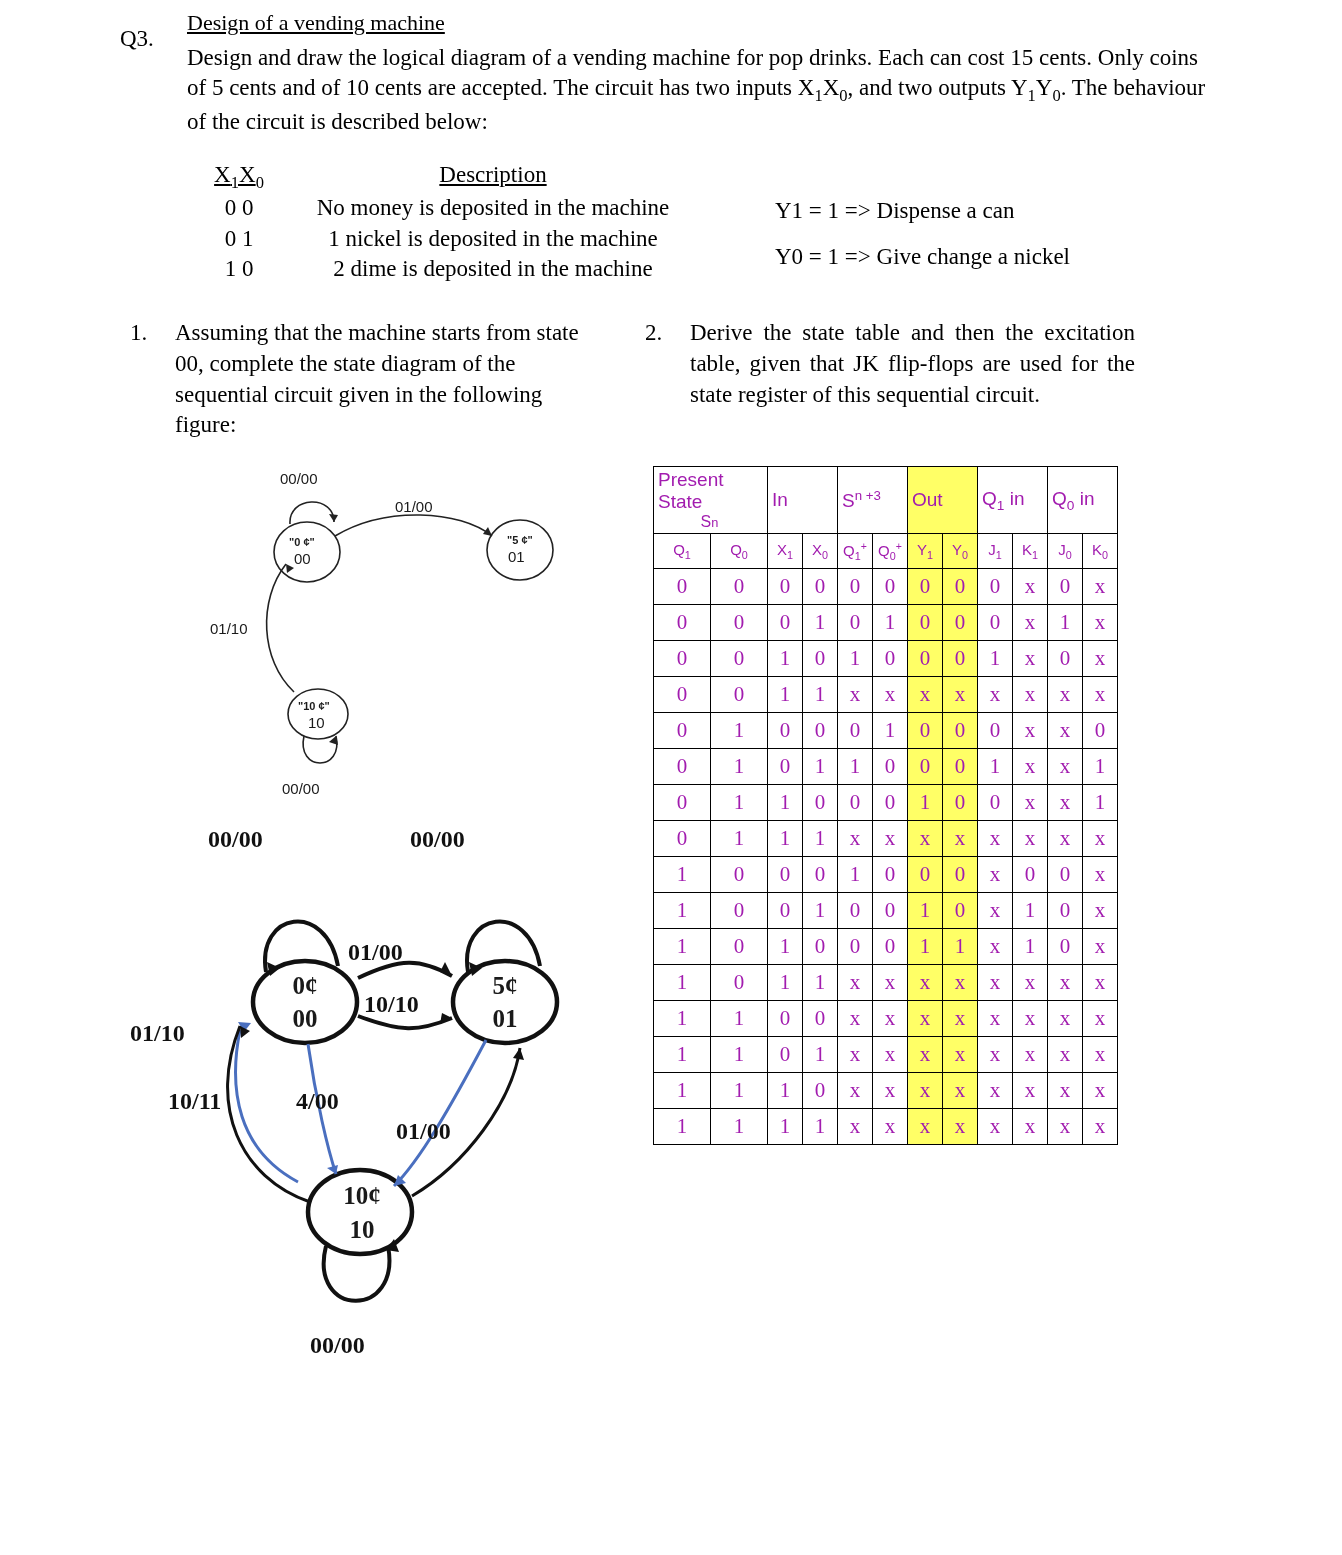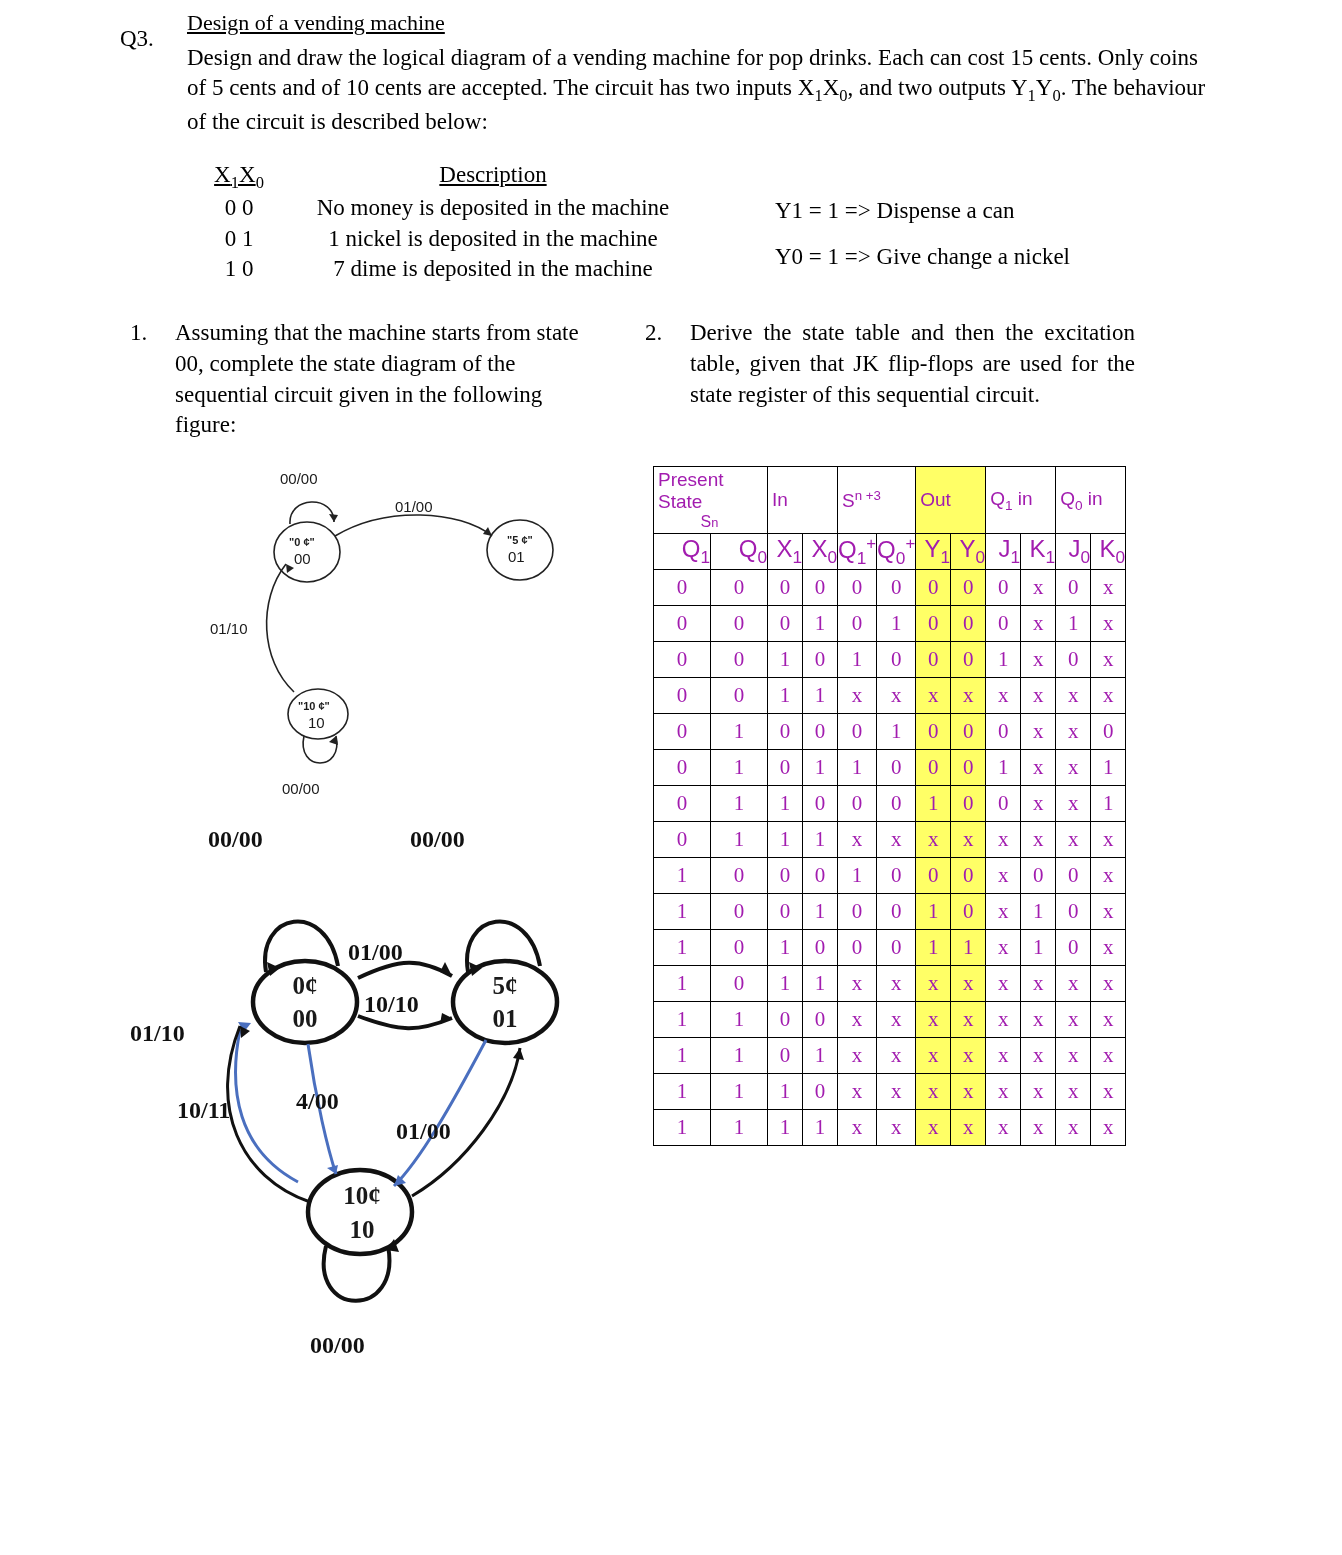--- a/index.html
+++ b/index.html
@@ -168,22 +168,21 @@
     height: 34px;
     padding: 2px 6px;
     font-family: "Liberation Sans", sans-serif;
   }
   table.ex .grp.l {
     text-align: left;
     padding-left: 4px;
   }
   table.ex .sub-hd {
     height: 34px;
-    font-size: 24px;
-    text-align: right;
+    font-size: 15px;
   }
   table.ex td.val {
     height: 35px;
     min-width: 34px;
     font-family: "Liberation Serif", serif;
     font-size: 21px;
   }
   .hl {
     background: #ffff66;
   }
@@ -213,21 +212,21 @@
     <div class="desc-row">
       <div class="desc-code">0 0</div>
       <div class="desc-text">No money is deposited in the machine</div>
     </div>
     <div class="desc-row">
       <div class="desc-code">0 1</div>
       <div class="desc-text">1 nickel is deposited in the machine</div>
     </div>
     <div class="desc-row">
       <div class="desc-code">1 0</div>
-      <div class="desc-text">7 dime is deposited in the machine</div>
+      <div class="desc-text">2 dime is deposited in the machine</div>
     </div>
   </div>
 
   <div class="yline" style="top:198px;">Y1 = 1 =&gt; Dispense a can</div>
   <div class="yline" style="top:244px;">Y0 = 1 =&gt; Give change a nickel</div>
 
   <div class="task task-1">
     <span class="task-num">1.</span>
     <span class="task-txt">Assuming that the machine starts from state 00, complete the state diagram of the sequential circuit given in the following figure:</span>
   </div>
@@ -301,21 +300,21 @@
     <div class="dlabel" style="left:388px; top:88px;">01</div>
     <div class="dlabel tiny" style="left:178px; top:240px;">"10 ¢"</div>
     <div class="dlabel" style="left:188px; top:254px;">10</div>
 
     <div class="dlabel big" style="left:88px; top:366px;">00/00</div>
     <div class="dlabel big" style="left:290px; top:366px;">00/00</div>
     <div class="dlabel big" style="left:228px; top:479px;">01/00</div>
     <div class="dlabel big" style="left:244px; top:531px;">10/10</div>
     <div class="dlabel big" style="left:176px; top:628px;">4/00</div>
     <div class="dlabel big" style="left:276px; top:658px;">01/00</div>
-    <div class="dlabel big" style="left:57px; top:628px;margin-top:9px;">10/11</div>
+    <div class="dlabel big" style="left:48px; top:628px;">10/11</div>
     <div class="dlabel big" style="left:10px; top:560px;">01/10</div>
     <div class="dlabel big" style="left:190px; top:872px;">00/00</div>
 
     <div class="dlabel state" style="left:150px; top:512px; width:70px;">0¢</div>
     <div class="dlabel state" style="left:150px; top:545px; width:70px;">00</div>
     <div class="dlabel state" style="left:350px; top:512px; width:70px;">5¢</div>
     <div class="dlabel state" style="left:350px; top:545px; width:70px;">01</div>
     <div class="dlabel state" style="left:205px; top:722px; width:74px;">10¢</div>
     <div class="dlabel state" style="left:205px; top:756px; width:74px;">10</div>
   </div>

